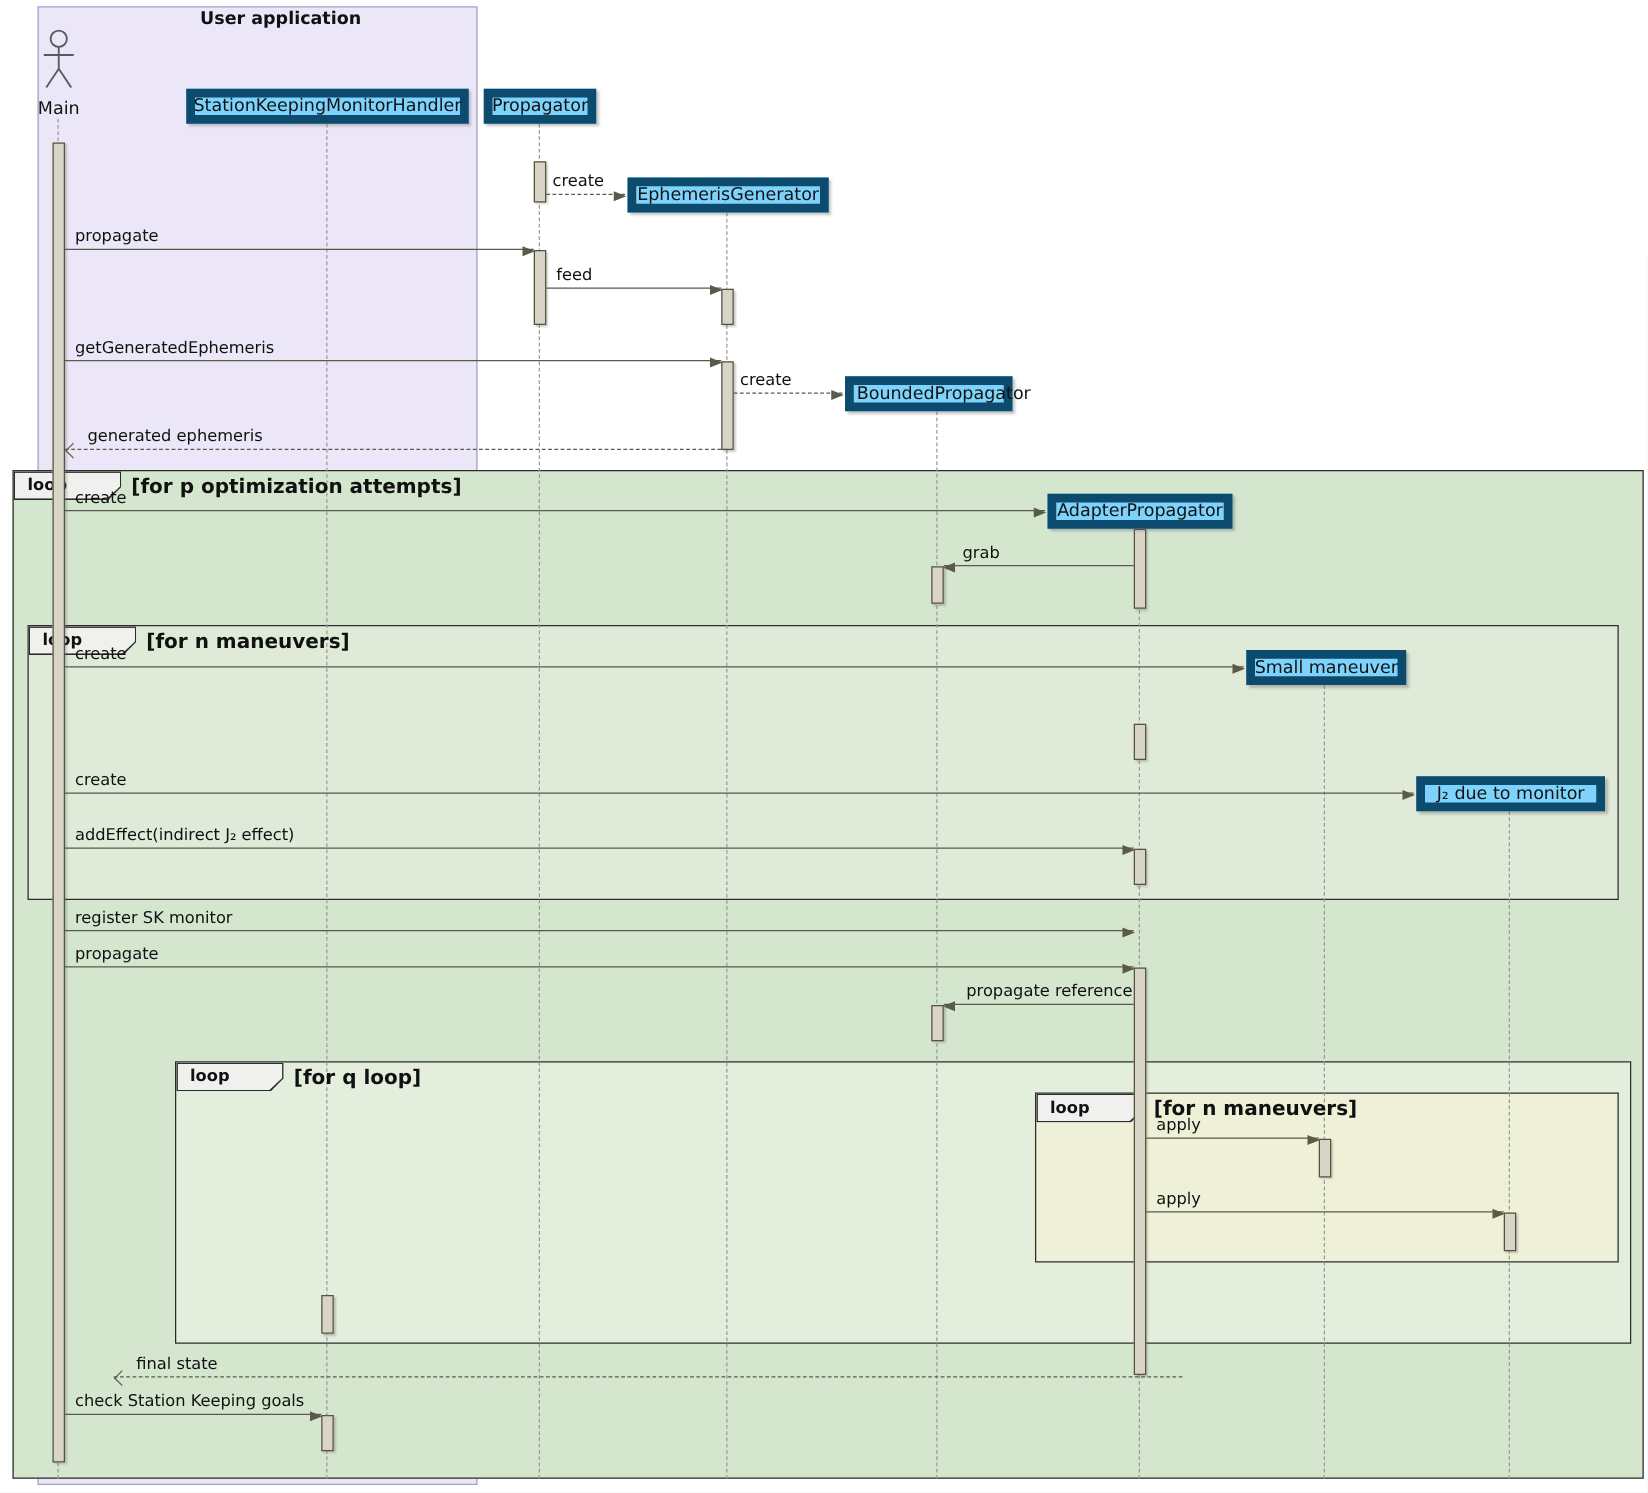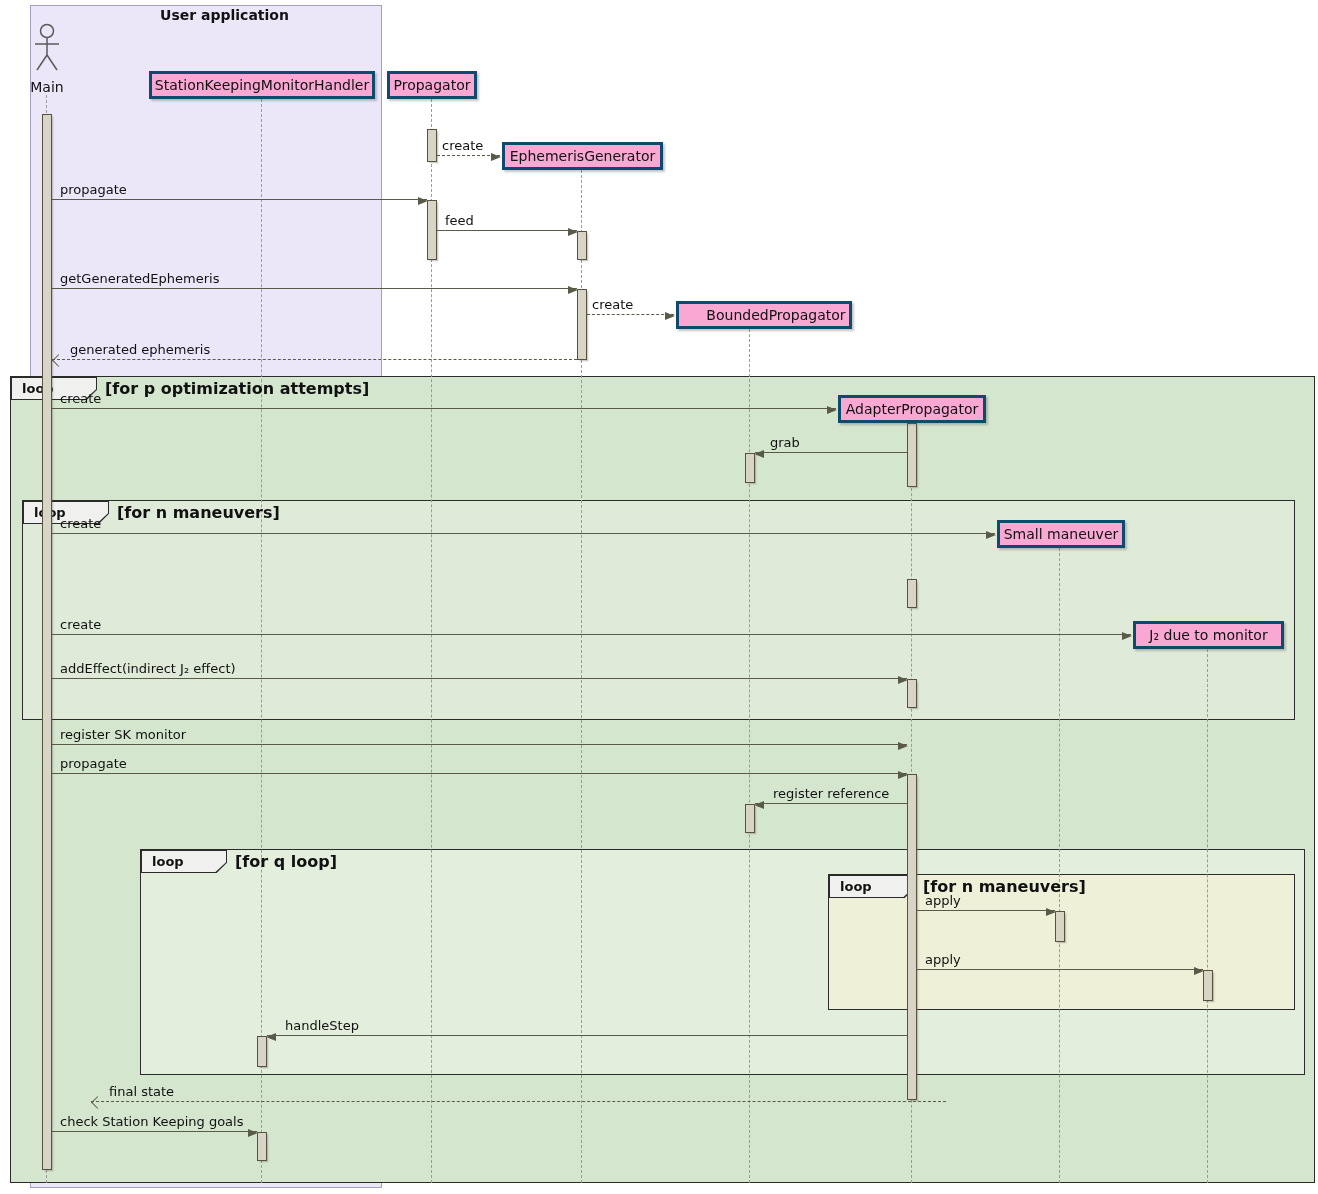--- a/index.html
+++ b/index.html
@@ -25,21 +25,21 @@
                  clip-path:polygon(0 0,100% 0,100% 53%,87.5% 100%,0 100%);
                  display:flex; align-items:center; padding-left:10px;
                  font-weight:bold; font-size:13px; }
   .loop-cond { position:absolute; height:23px; line-height:23px; font-weight:bold;
                font-size:16px; white-space:nowrap; }
 
   
   .lifeline { position:absolute; width:0; border-left:1px dashed #9a9a9a; }
 
   
-  .pbox { position:absolute; height:28px; background:#f9a8d4; border:3px solid #0c4a6e;
+  .pbox { position:absolute; height:28px; background:#7dd3fc; border:7px solid #0c4a6e;
           box-shadow:2px 2px 2px rgba(90,90,90,.35); display:flex; align-items:center;
           justify-content:center; font-size:14px; white-space:nowrap; }
 
   
   .act { position:absolute; width:10px; background:#d9d5c6; border:1px solid #56523f;
          box-shadow:1.5px 1.5px 1.5px rgba(90,90,90,.3); }
 
   
   .msg { position:absolute; height:18px; font-size:13px; }
   .msg .lbl { position:absolute; bottom:3px; left:8px; white-space:nowrap; }
@@ -133,21 +133,21 @@
 
   <div class="pbox" style="left:149px; top:71px;  width:226px;">
     <span>StationKeepingMonitorHandler</span>
   </div>
   <div class="pbox" style="left:387px; top:71px;  width:90px;">
     <span>Propagator</span>
   </div>
   <div class="pbox" style="left:502px; top:142px; width:161px;">
     <span>EphemerisGenerator</span>
   </div>
-  <div class="pbox" style="left:676px; top:301px; width:176px;padding-left:24px;">
+  <div class="pbox" style="left:676px; top:301px; width:134px;padding-left:24px;">
     <span>BoundedPropagator</span>
   </div>
   <div class="pbox" style="left:838px; top:395px; width:148px;">
     <span>AdapterPropagator</span>
   </div>
   <div class="pbox" style="left:997px; top:520px; width:128px;">
     <span>Small maneuver</span>
   </div>
   <div class="pbox" style="left:1133px;top:621px; width:151px;">
     <span>J₂ due to monitor</span>
@@ -212,39 +212,34 @@
     <span class="lbl">register SK monitor</span>
     <i class="ln"></i>
       <i class="ah r"></i>
   </div>
   <div class="msg" style="left:52px; top:756px; width:855px;">
     <span class="lbl">propagate</span>
     <i class="ln"></i>
       <i class="ah r"></i>
   </div>
   <div class="msg" style="left:755px; top:786px; width:152px;">
-    <span class="lbl" style="left:18px;">register reference</span>
+    <span class="lbl" style="left:18px;">propagate reference</span>
     <i class="ln"></i>
       <i class="ah l"></i>
   </div>
   <div class="msg" style="left:917px; top:893px; width:138px;">
     <span class="lbl">apply</span>
     <i class="ln"></i>
       <i class="ah r"></i>
   </div>
   <div class="msg" style="left:917px; top:952px; width:286px;">
     <span class="lbl">apply</span>
     <i class="ln"></i>
       <i class="ah r"></i>
   </div>
-  <div class="msg" style="left:267px; top:1018px; width:640px;">
-    <span class="lbl" style="left:18px;">handleStep</span>
-    <i class="ln"></i>
-      <i class="ah l"></i>
-  </div>
   <div class="msg dashed" style="left:52px; top:1084px; width:855px;margin-left:39px;">
     <span class="lbl" style="left:18px;">final state</span>
     <i class="ln"></i>
       <i class="ah lo"></i>
   </div>
   <div class="msg" style="left:52px; top:1114px; width:205px;">
     <span class="lbl">check Station Keeping goals</span>
     <i class="ln"></i>
       <i class="ah r"></i>
   </div>

